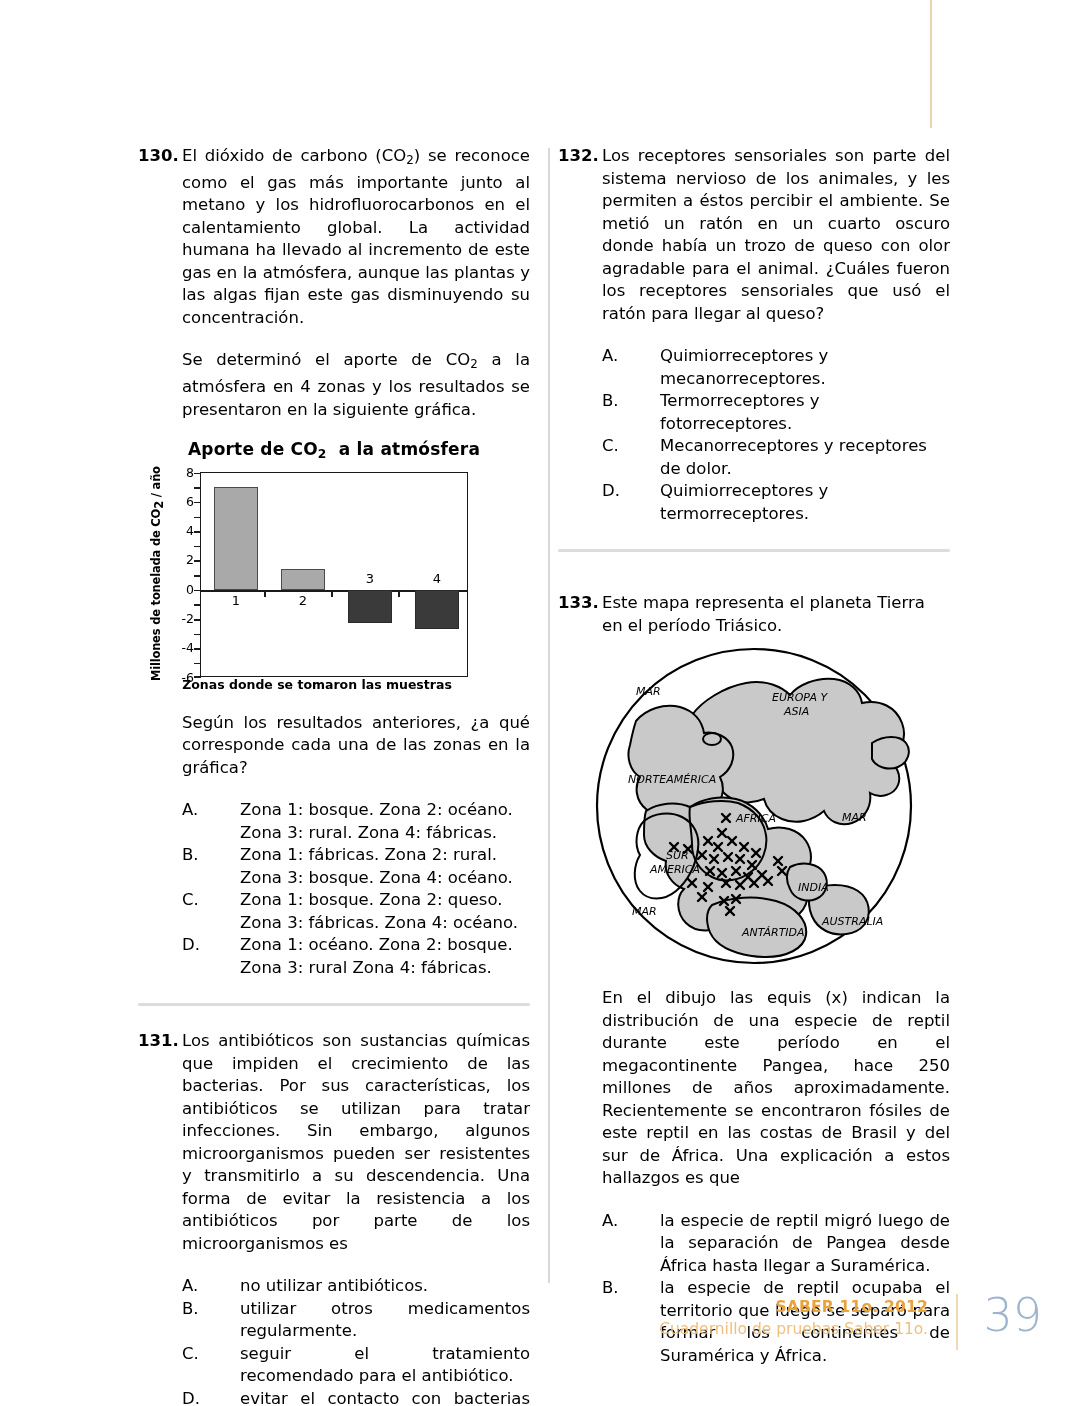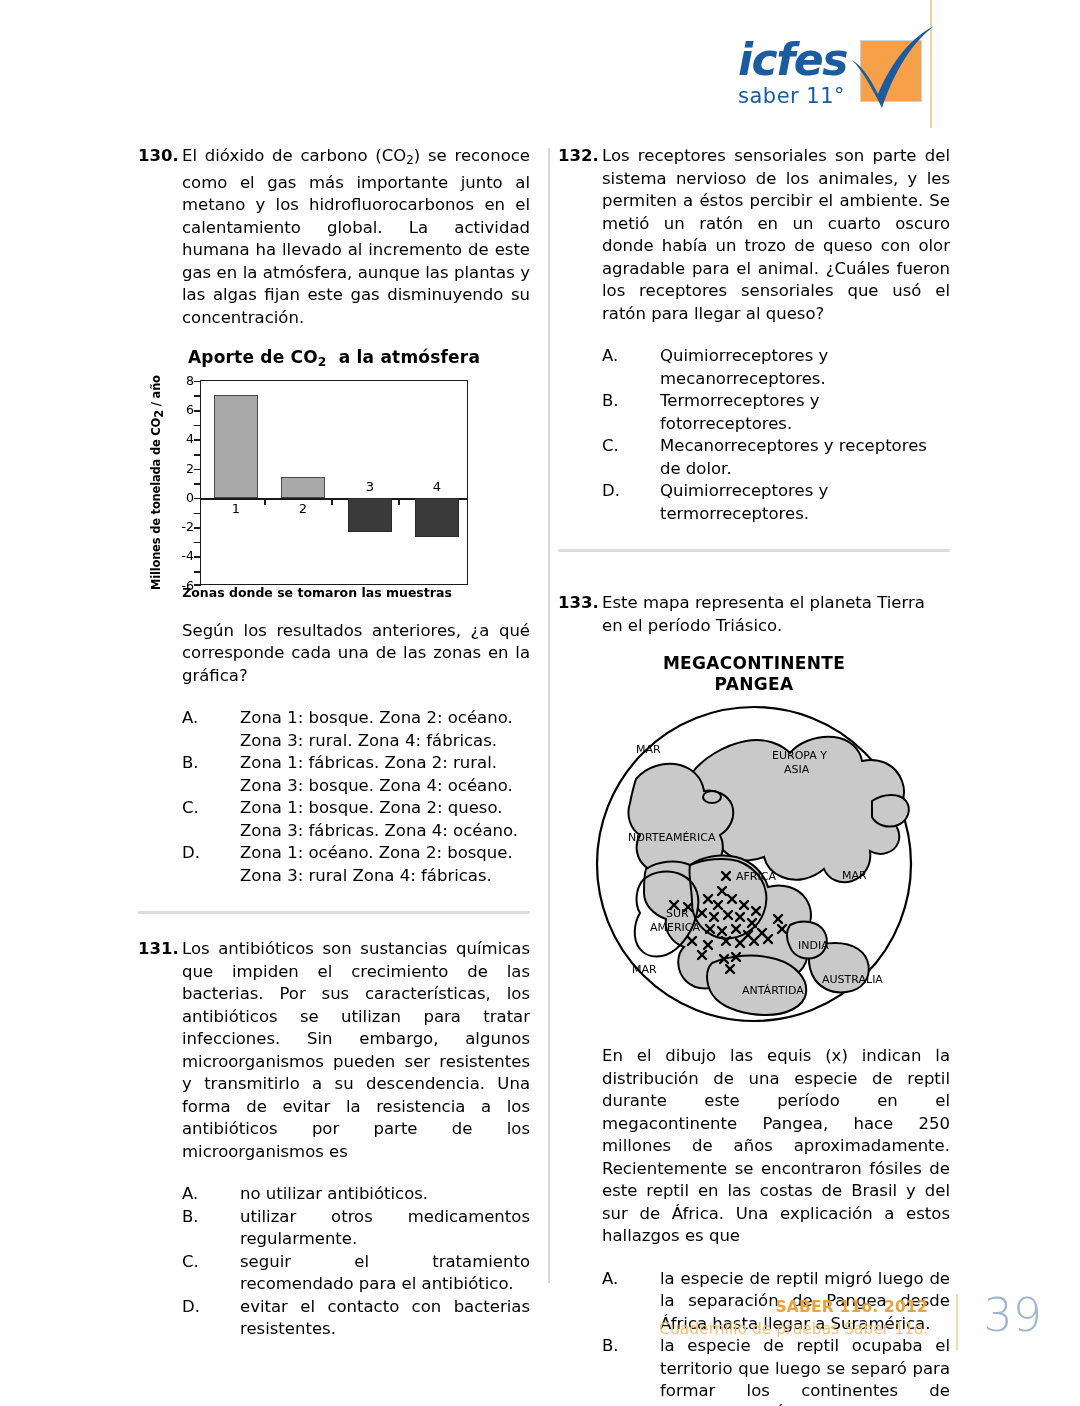--- a/index.html
+++ b/index.html
@@ -70,21 +70,21 @@
   .bar { position: absolute; border: 1px solid #4a4a4a; }
   .bar.pos { background: #a9a9a9; }
   .bar.neg { background: #3a3a3a; border-color:#2a2a2a; }
   .barlabel { position: absolute; font-size: 13px; text-align: center; }
   .xlabel { text-align: center; font-weight: bold; font-size: 12.5px; 
             margin-left: 14px; width: 330px; }
 
   
   .map-title { text-align: center; font-weight: bold; font-size: 17px;
                line-height: 21px; margin-top: 16px; letter-spacing: 0.3px; }
-  .map-wrap { margin-top: 6px; display: flex; justify-content: center; }
+  .map-wrap { margin-top: 6px; display: flex; justify-content: center; font-style: italic; }
   .map-svg { display: block; }
 
   
   .footer { position: absolute; left: 0; bottom: 44px; width: 1080px; height: 64px; }
   .foot-main { position: absolute; right: 152px; top: 0px; text-align: right; }
   .foot-l1 { font-weight: bold; font-size: 15.5px; color: #e8a33d; letter-spacing: 0.2px; }
   .foot-l2b { font-size: 15.5px; color: #f0c07a; margin-top: 4px; }
   .foot-rule { position: absolute; right: 122px; top: -4px; width: 2px; height: 56px;
                background: #f0d9b0; }
   .foot-page { position: absolute; right: 38px; top: -10px; font-size: 46px;
@@ -92,39 +92,32 @@
 
   .sub { font-size: 0.72em; vertical-align: -0.28em; }
 </style>
 </head>
 <body>
 
 <div class="page">
 
   <div class="header">
     <div class="hdr-rule"></div>
-    <div class="logo">
-      <div class="logo-word">icfes</div>
-      <div class="logo-sub">saber 11°</div>
-      <div class="logo-box"></div>
-      <svg class="logo-tick" viewBox="0 0 92 88">
-        <path d="M4 34 C14 40 22 52 30 68 C40 44 58 14 86 0 C60 20 44 52 34 82 C24 62 14 44 4 34 Z" fill="#1b5ba0"></path>
-      </svg>
-    </div>
   </div>
 
   <div class="col-divider"></div>
 
   <div class="col col-left">
 
     <div class="qblock">
       <div class="qnum-row">
         <div class="qnum">130.</div>
         <div class="qtext">El dióxido de carbono (CO<span class="sub">2</span>) se reconoce como el gas más importante junto al metano y los hidrofluorocarbonos en el calentamiento global. La actividad humana ha llevado al incremento de este gas en la atmósfera, aunque las plantas y las algas fijan este gas disminuyendo su concentración.</div>
       </div>
+      <div class="qpara">Se determinó el aporte de CO<span class="sub">2</span> a la atmósfera en 4 zonas y los resultados se presentaron en la siguiente gráfica.</div>
 
       <div class="chart-wrap">
         <div class="chart-title">Aporte de CO<span class="sub">2</span>&nbsp; a la atmósfera</div>
         <div class="chart-area">
           <div class="ylabel">
             <span>Millones de tonelada de CO<span class="sub">2</span> / año</span>
           </div>
           <div class="yticks">
             <div class="ytick" style="top:0px">8</div>
             <div class="ytick" style="top:29.3px">6</div>
@@ -252,24 +245,20 @@
       </div>
       <div class="hrule"></div>
     </div>
 
     <div class="qblock" style="margin-top:40px;">
       <div class="qnum-row">
         <div class="qnum">133.</div>
         <div class="qtext" style="text-align:left;">Este mapa representa el planeta Tierra en el período Triásico.</div>
       </div>
 
-      <div class="map-title">
-        <div>MEGACONTINENTE</div>
-        <div>PANGEA</div>
-      </div>
 
       <div class="map-wrap">
         <svg class="map-svg" width="340" height="330" viewBox="0 0 340 330">
 
           <circle cx="170" cy="163" r="157" fill="#ffffff" stroke="#000" stroke-width="2.2"></circle>
           <g>
 
             <path d="M108 72 C118 58 140 44 162 40 C182 36 198 44 206 52
                      C214 42 232 34 250 36 C266 38 276 48 278 60
                      C296 56 312 64 318 80 C324 96 316 110 304 116

